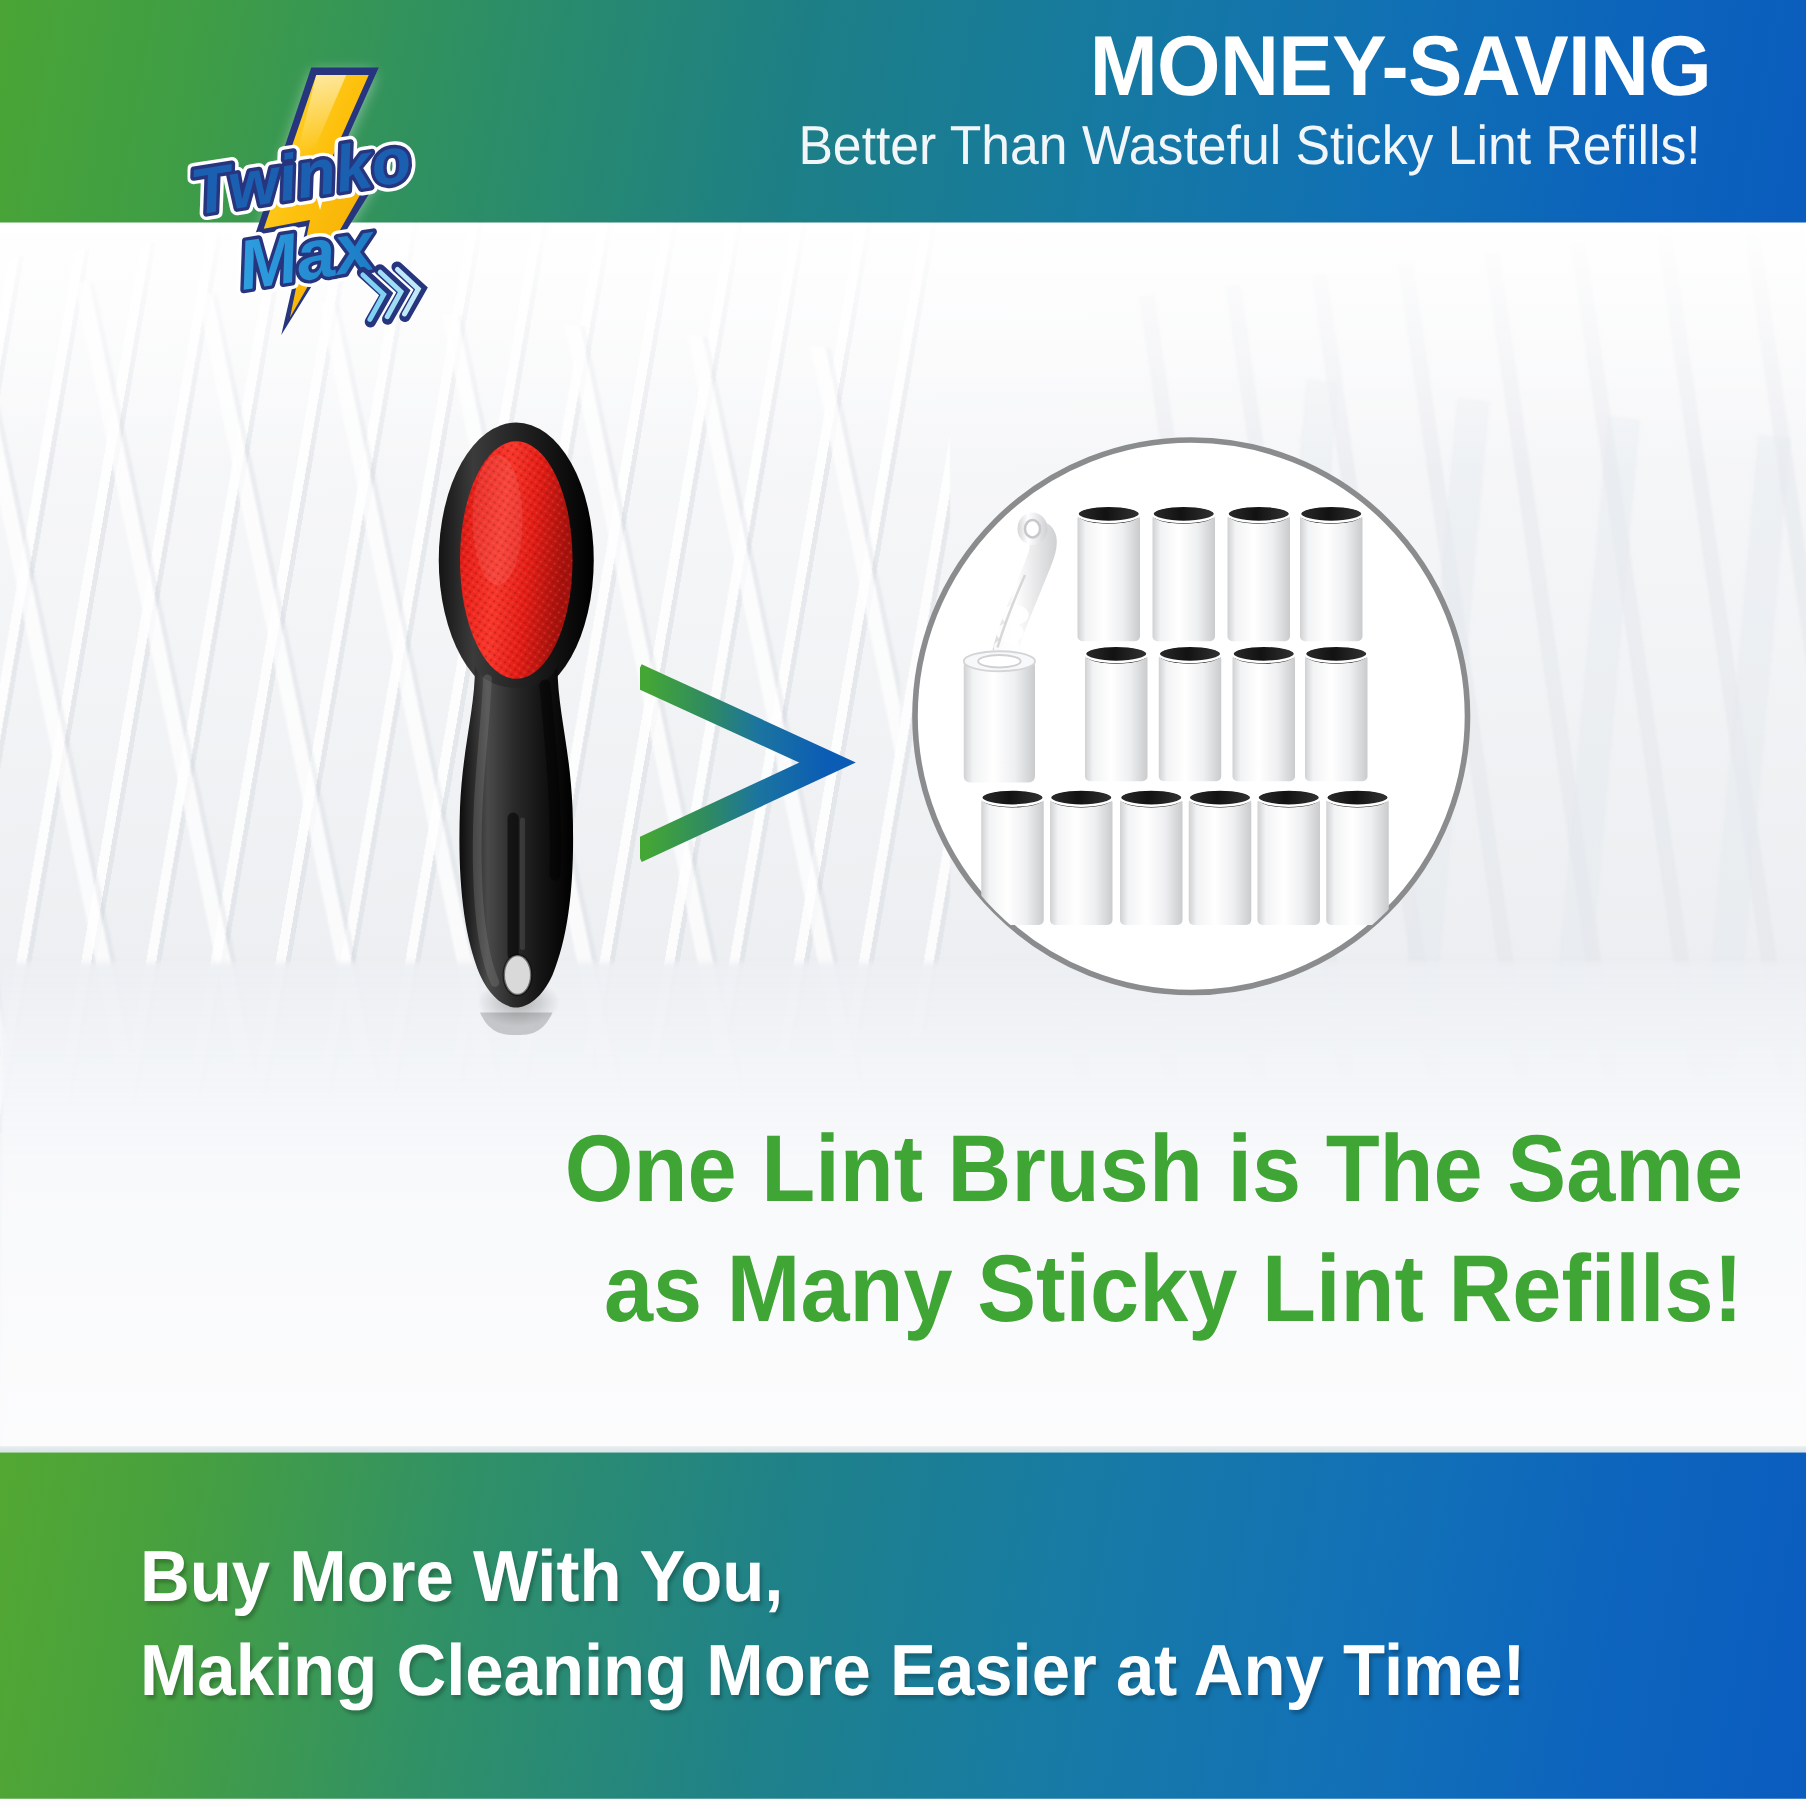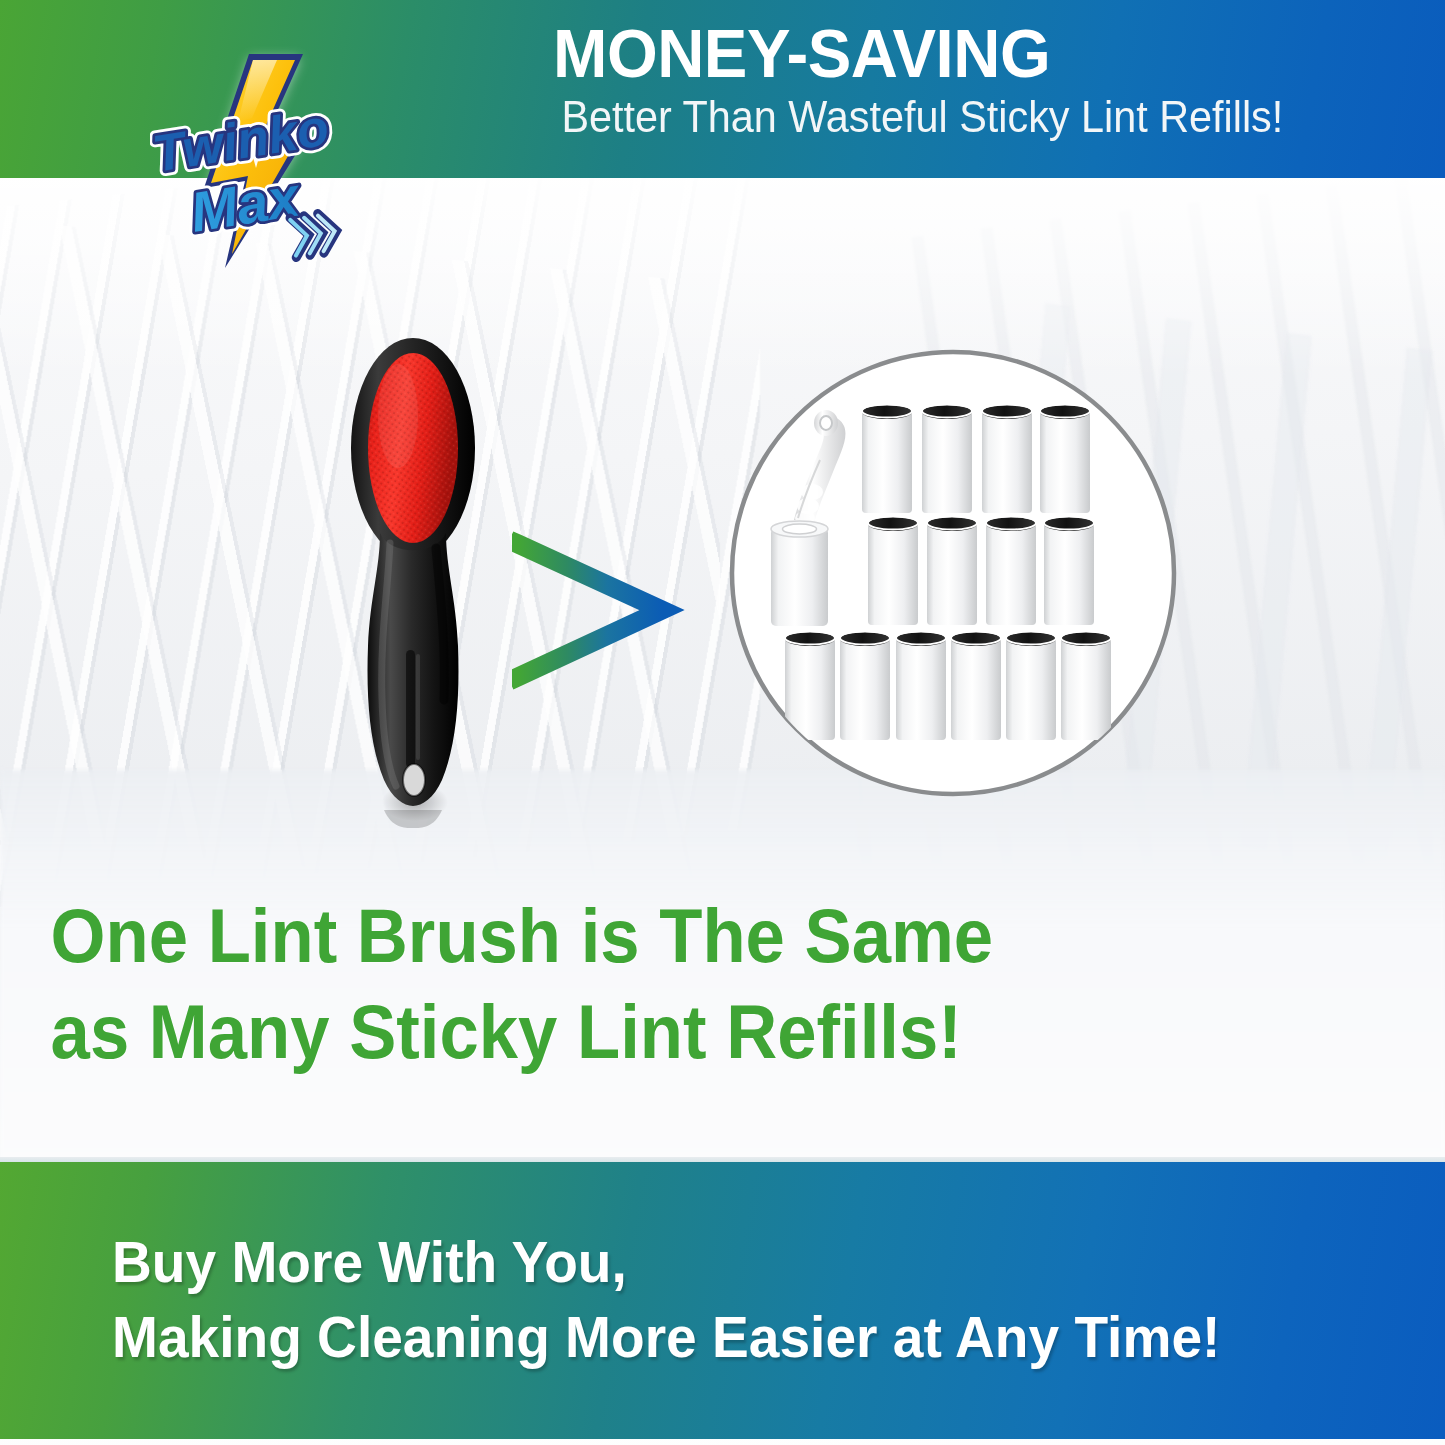--- a/index.html
+++ b/index.html
@@ -112,21 +112,21 @@
     position: absolute;
     left: 0; top: 0;
     width: 1445px; height: 178px;
     background: linear-gradient(100deg, #4aa535 0%, #3f9d45 11%, #2b8d68 28%, #1d7f85 44%, #167aa0 60%, #1070b4 76%, #0c63bb 90%, #0a5cbd 100%);
     overflow: hidden;
   }
   .header-text {
     position: absolute;
     left: 536px; top: 8px;
     width: 850px;
-    text-align: left;
+    text-align: right;
   }
   .header-title {
     font-size: 68px;
     font-weight: bold;
     color: #ffffff;
     letter-spacing: -0.5px;
     line-height: 1.05;
     margin-top: 10px;
     white-space: nowrap;
     transform: scaleX(0.96);
@@ -171,21 +171,21 @@
     left: 728px; top: 348px;
     width: 450px; height: 450px;
     z-index: 5;
   }
 
   
   .green-headline {
     position: absolute;
     left: 0; top: 888px;
     width: 1445px;
-    text-align: left;
+    text-align: right;
     z-index: 6;
   }
   .green-line {
     font-size: 76px;
     font-weight: bold;
     color: #3FA535;
     line-height: 1.26;
     white-space: nowrap;
     transform: scaleX(0.93);
     text-shadow: 1px 1px 0 rgba(255,255,255,0.6);

